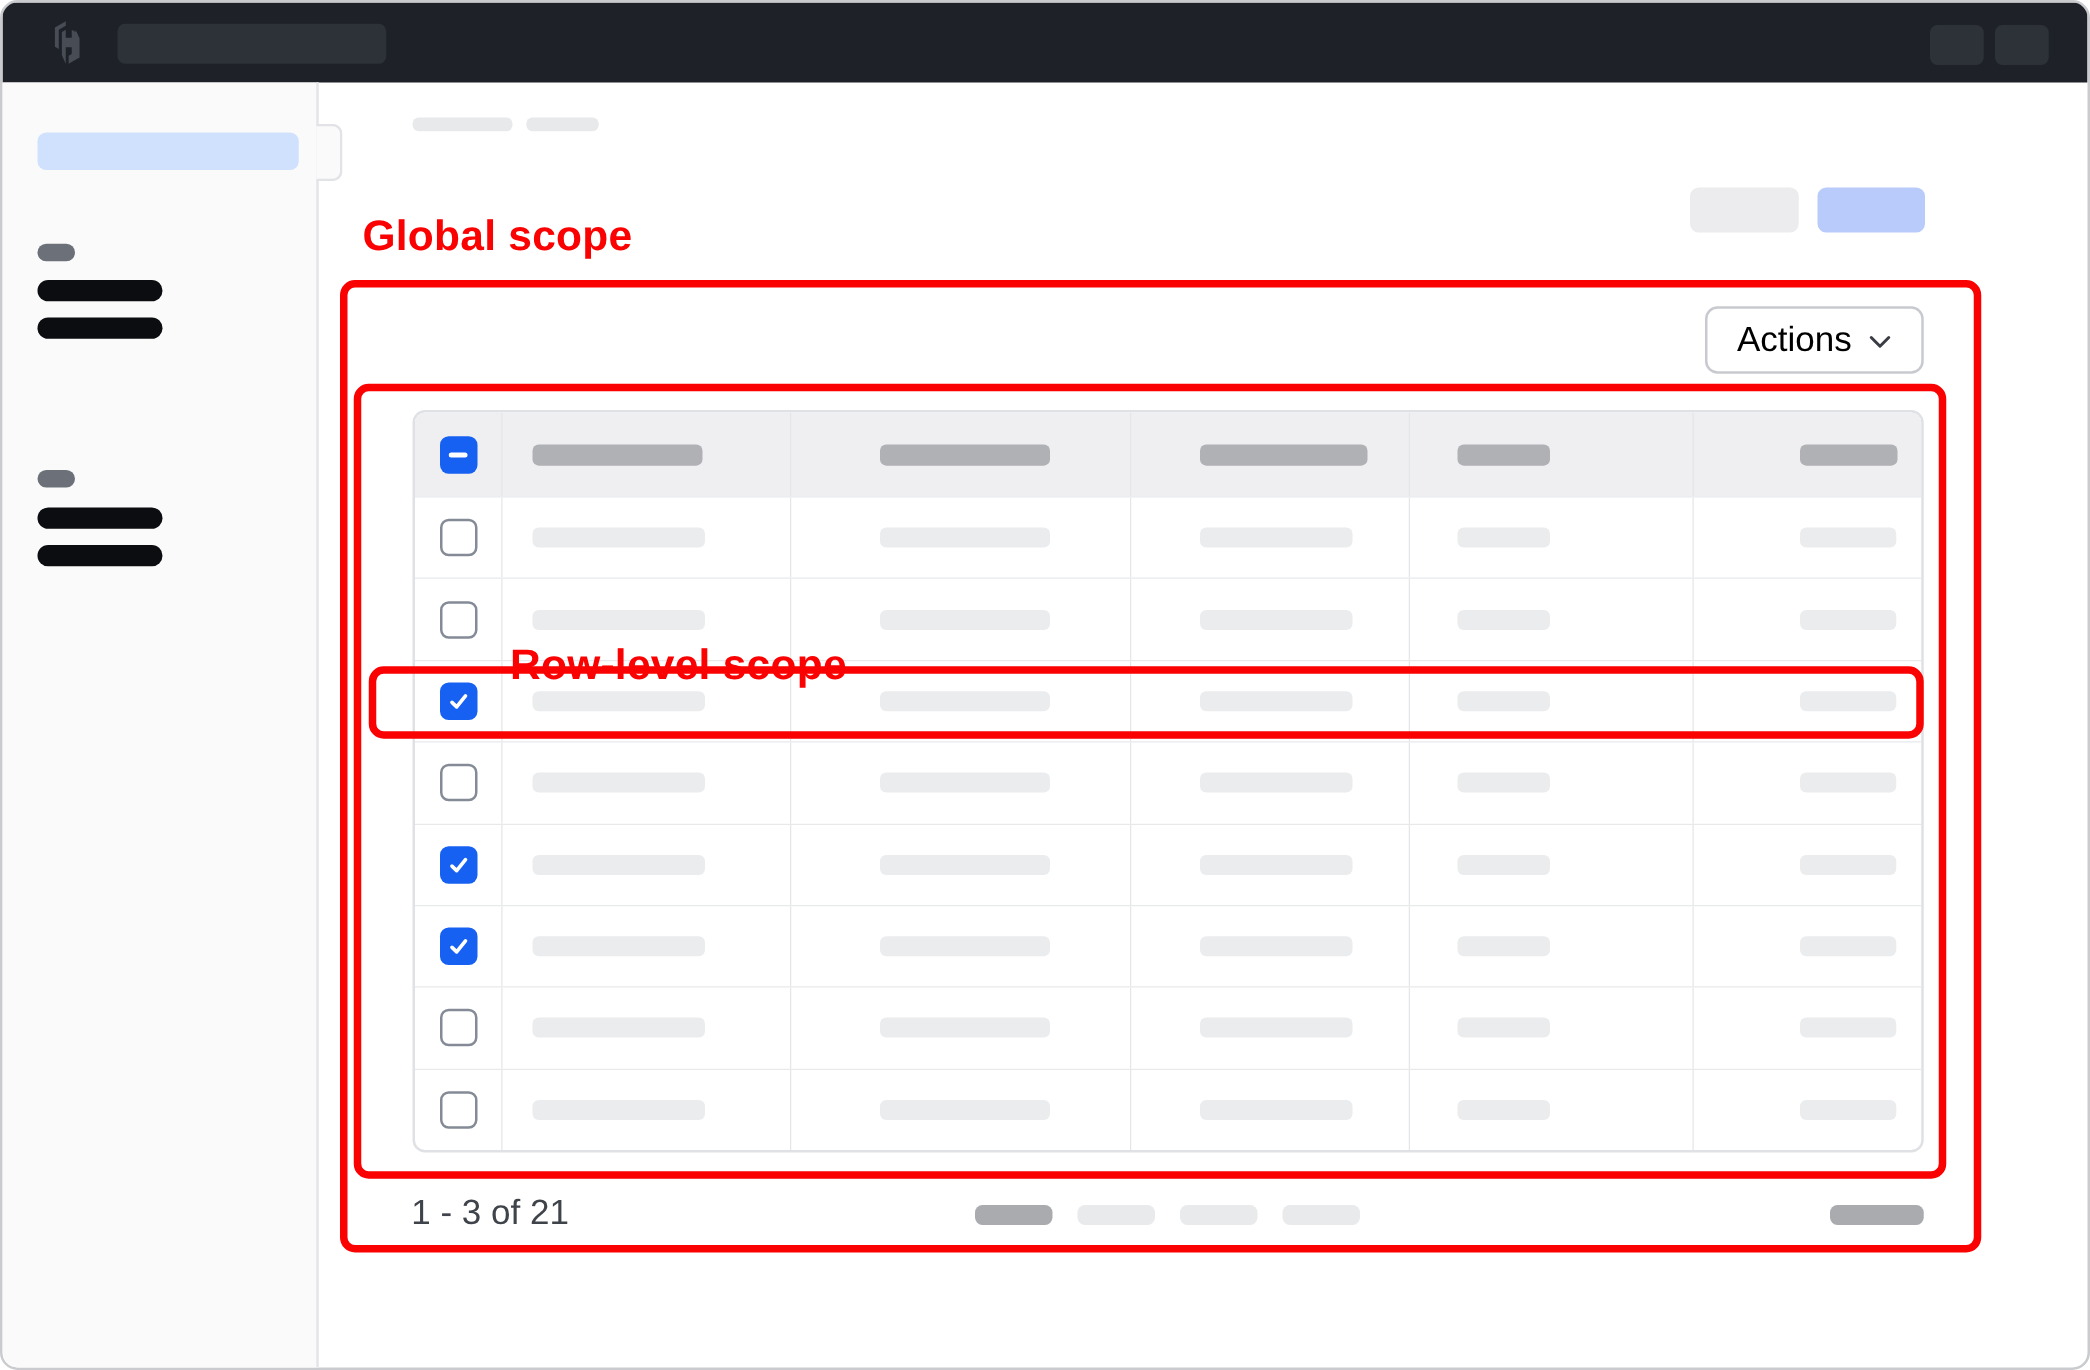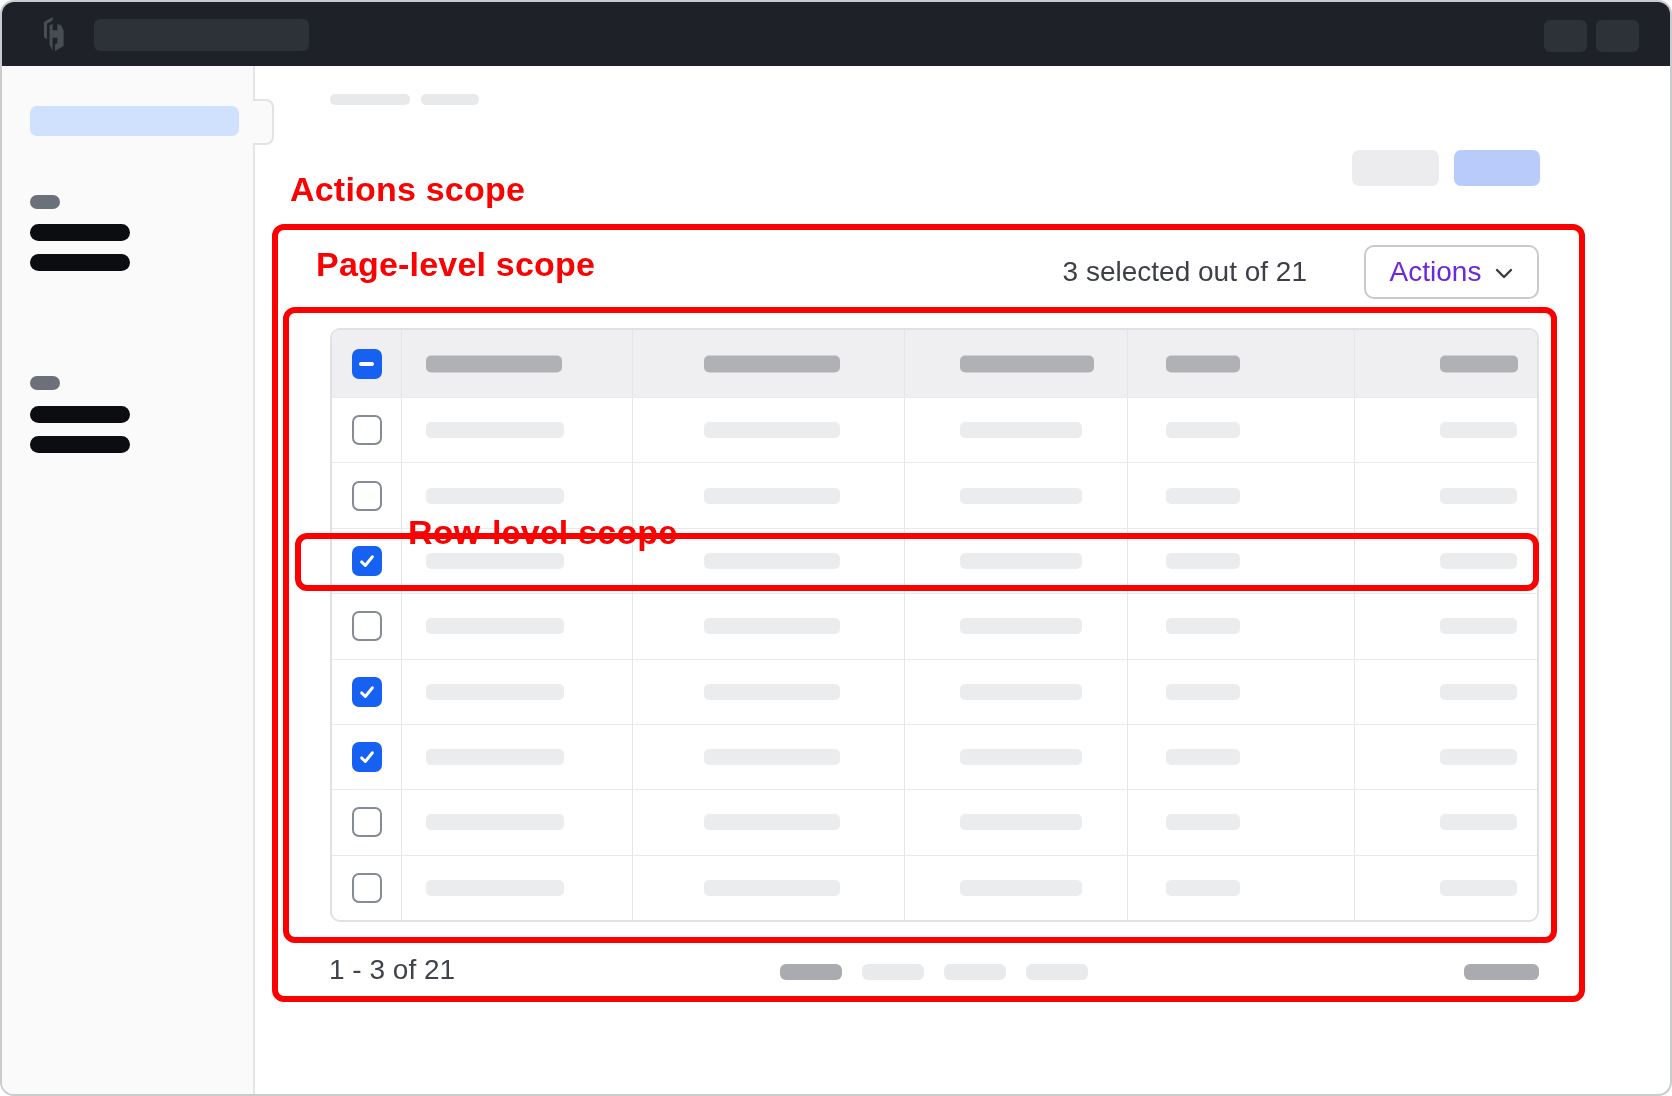--- a/index.html
+++ b/index.html
@@ -62,21 +62,21 @@
   .rect-page{ left:281px; top:305px; width:1274px; height:636px; }
   .rect-row{ left:293px; top:531px; width:1244px; height:58px; }
 
   
   .summary{ position:absolute; left:700px; top:254px; width:605px; text-align:right;
             font-size:28px; color:#3c3f46; }
   .actions-btn{
     position:absolute; left:1362px; top:243px; width:175px; height:54px;
     background:#ffffff; border:2px solid #c8cacf; border-radius:10px;
     display:flex; align-items:center; justify-content:center; gap:14px;
-    font-size:28px; color:#6d28d9; cursor:pointer;
+    font-size:28px; color:#000000; cursor:pointer;
   }
   .actions-btn svg{ width:18px; height:11px; stroke:#3a3d44; stroke-width:2.4; fill:none;
                     stroke-linecap:round; stroke-linejoin:round; margin-top:3px; }
 
   
   .table{
     position:absolute; left:328px; top:326px; width:1209px; height:594px;
     border:2px solid #dfe1e4; border-radius:10px; background:#ffffff; overflow:hidden;
     display:flex; flex-direction:column;
   }
@@ -143,28 +143,26 @@
     <div class="side-section s2"></div>
     <div class="side-item i3"></div>
     <div class="side-item i4"></div>
   </div>
 
   <div class="crumb c1"></div>
   <div class="crumb c2"></div>
   <div class="hero-btn gray"></div>
   <div class="hero-btn blue"></div>
 
-  <div class="ann-label lbl-global">Actions scope</div>
+  <div class="ann-label lbl-global">Global scope</div>
   <div class="ann-rect rect-global"></div>
-  <div class="ann-label lbl-page">Page-level scope</div>
   <div class="ann-rect rect-page"></div>
   <div class="ann-label lbl-row">Row-level scope</div>
   <div class="ann-rect rect-row"></div>
 
-  <div class="summary">3 selected out of 21</div>
   <div class="actions-btn">
     <span>Actions</span>
     <svg viewBox="0 0 18 11">
         <polyline points="2,2 9,9 16,2"></polyline>
       </svg>
   </div>
 
   <div class="table">
     <div class="thead">
       <div class="cell w0">

